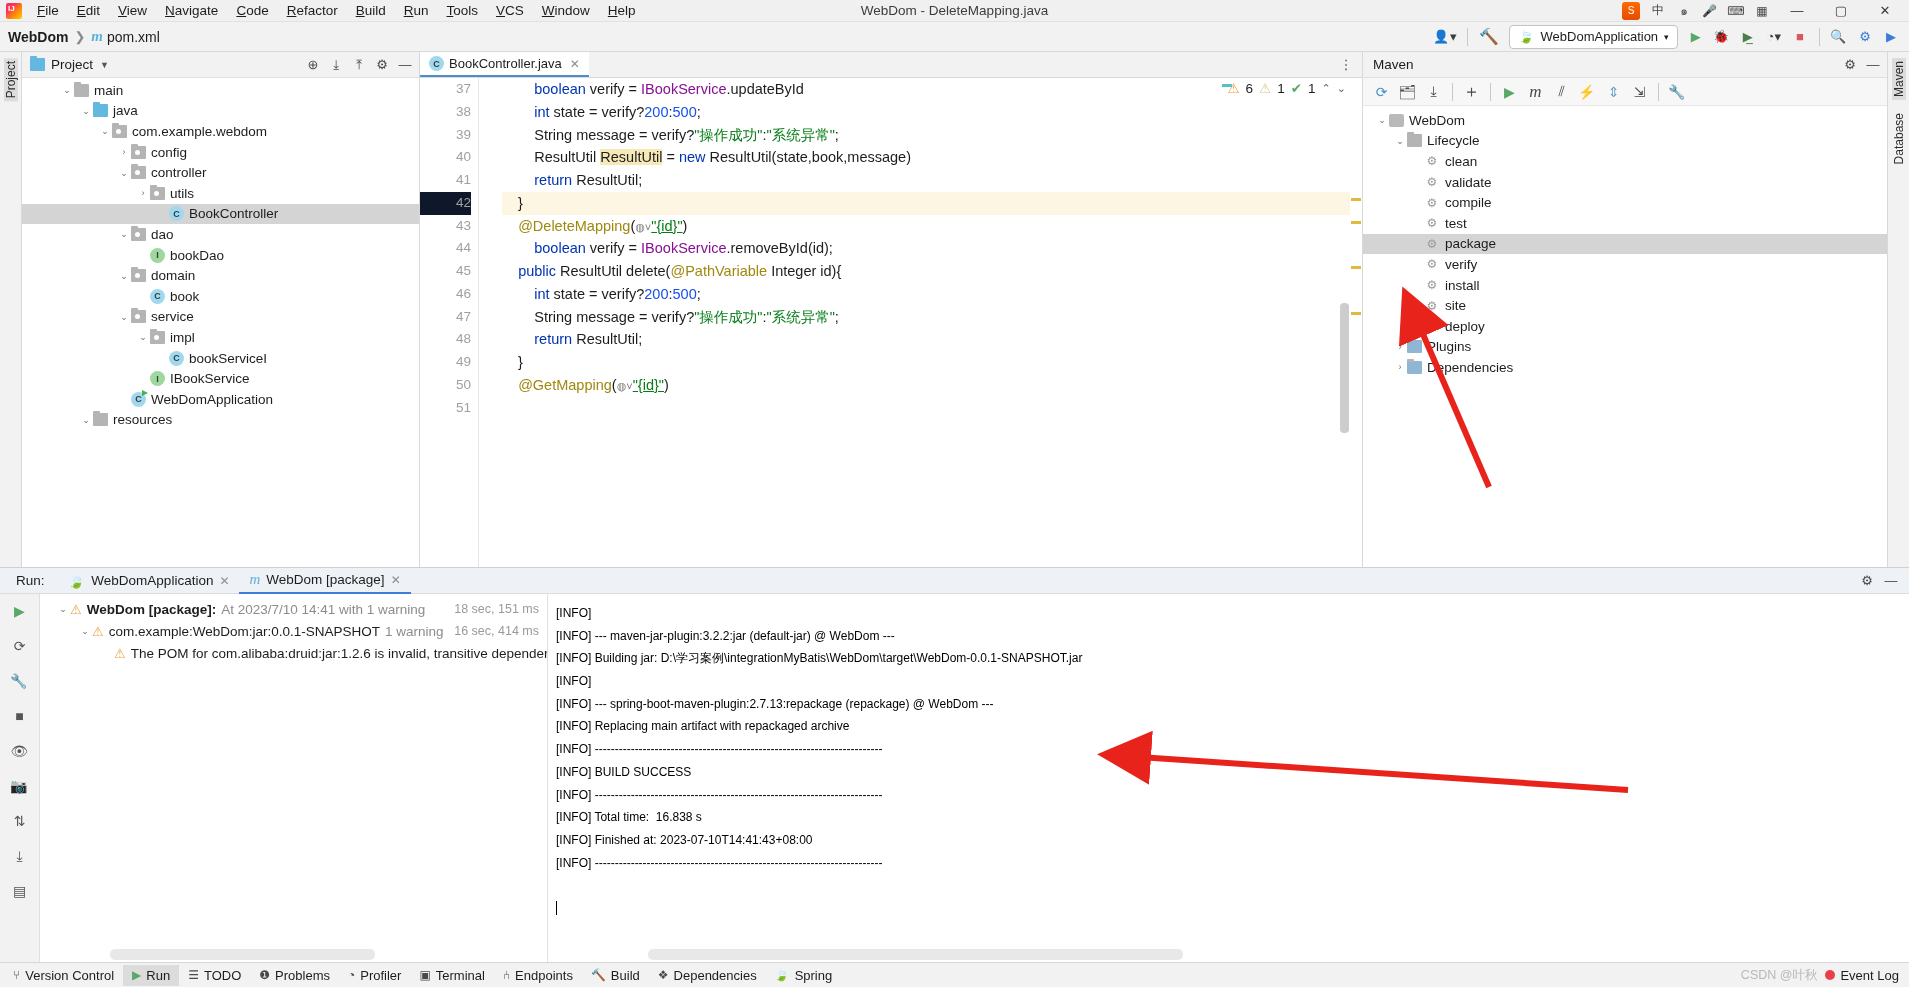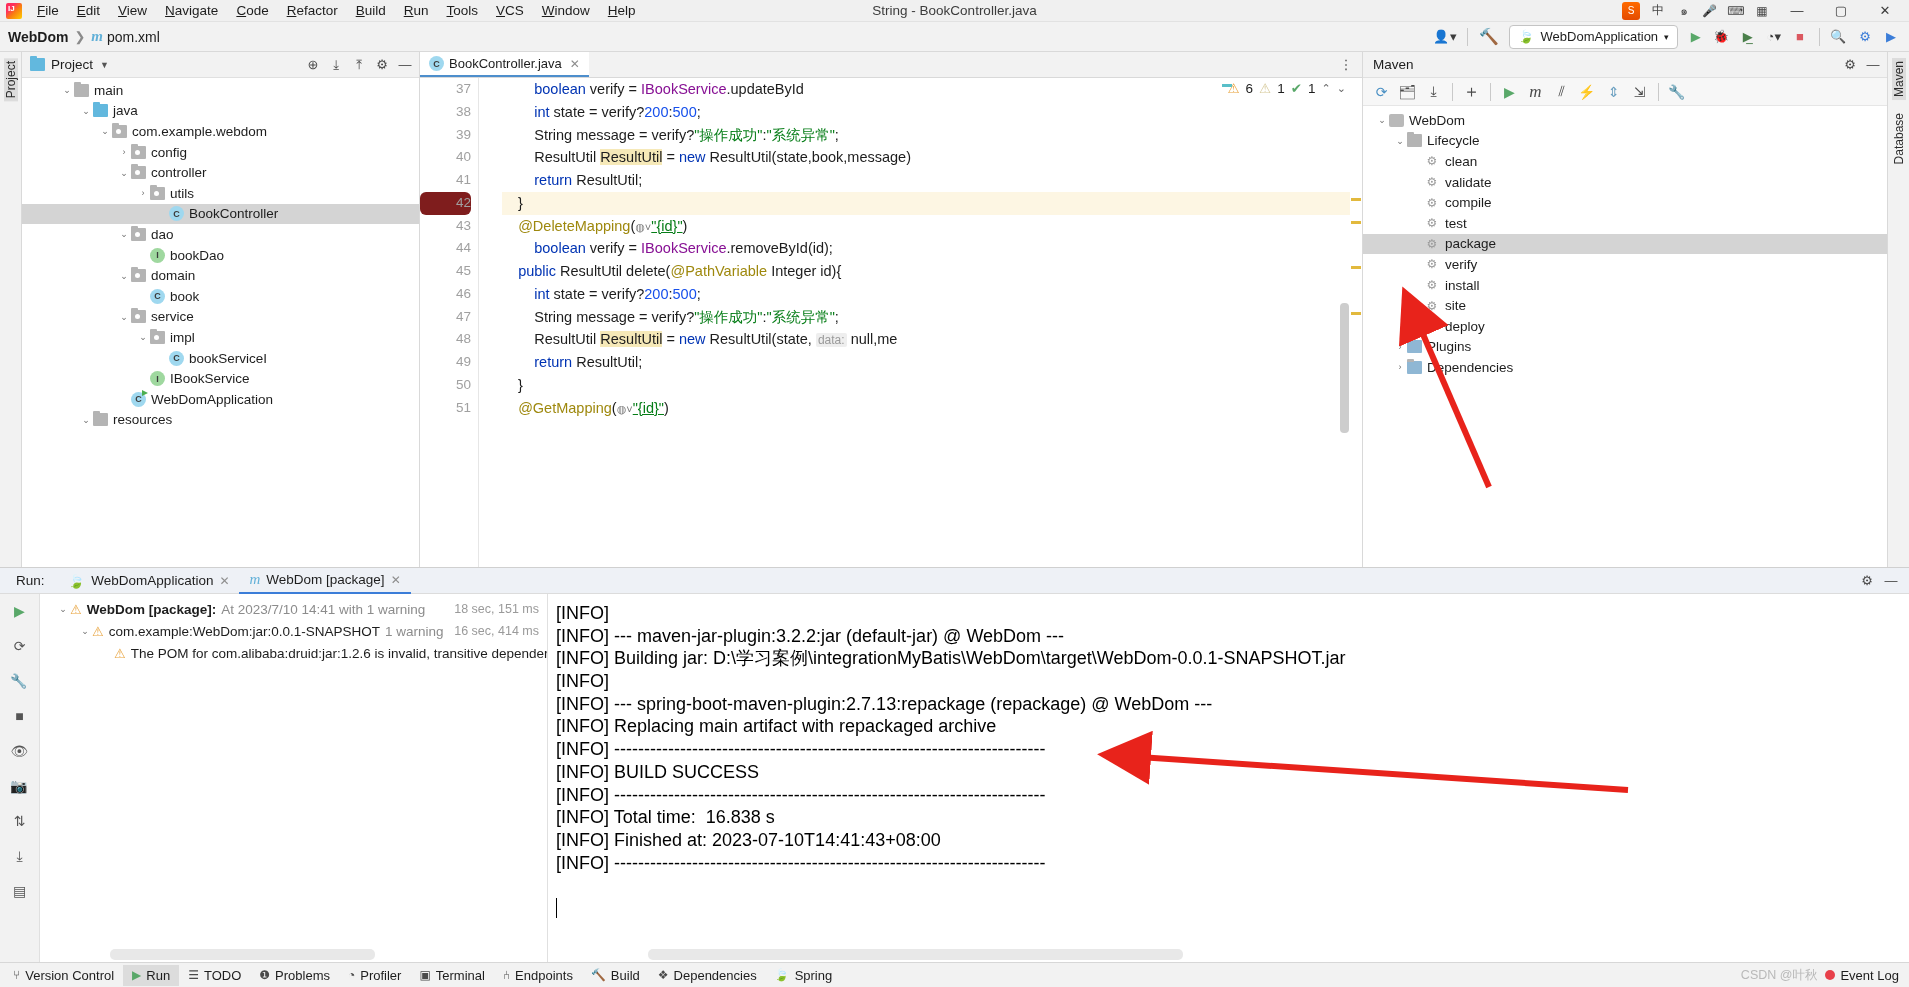--- a/index.html
+++ b/index.html
@@ -102,21 +102,21 @@
   .etab{display:flex;align-items:center;gap:5px;padding:0 9px;font-size:13px;background:#fff;border-bottom:2px solid #4d8ecc;}
   .etab .x{color:#8d8d8d;font-size:12px;margin-left:3px;}
   .tabbar-right{margin-left:auto;display:flex;align-items:center;padding-right:6px;}
   #editor-wrap{flex:1;display:flex;position:relative;overflow:hidden;}
   .gutter{width:58px;flex:none;background:#fff;text-align:right;padding-right:7px;color:#a0a0a0;font-size:13.5px;}
   .gutter2{width:14px;flex:none;border-left:1px solid #e6e6e6;}
   .codearea{flex:1;position:relative;overflow:hidden;}
   .cline{height:22.75px;line-height:22.75px;white-space:pre;font-size:14.5px;}
   .cline.hl{background:#fdf6e3;}
   .gline{height:22.75px;line-height:22.75px;}
-  .gline.hl{background:#7f1d1d;border-radius:6px;}
+  .gline.hl{background:#0f172a;}
   .kw{color:#0033b3;}
   .num{color:#1750eb;}
   .str{color:#067d17;}
   .anno{color:#9e880d;}
   .field{color:#871094;}
   .hlident{background:#f6e9b8;}
   .hint{color:#9a9a9a;background:#eeeeee;border-radius:2px;padding:0 2px;font-size:12px;}
   .rm{position:absolute;right:1px;width:10px;height:3px;background:#e2b93d;}
   .errbar{position:absolute;top:0;right:0;width:12px;height:100%;background:#fff;}
   .scroll-v{position:absolute;right:13px;top:225px;width:9px;height:130px;background:#cdcdcd;border-radius:4px;}
@@ -139,21 +139,21 @@
   .run-head-right{margin-left:auto;display:flex;align-items:center;padding-right:8px;gap:4px;}
   #run-body{flex:1;display:flex;min-height:0;}
   .run-side{width:40px;flex:none;background:#f2f2f2;display:flex;flex-direction:column;align-items:center;padding-top:6px;gap:13px;border-right:1px solid #e0e0e0;}
   .rs-ico{width:24px;height:22px;display:flex;align-items:center;justify-content:center;color:#555;font-size:14px;}
   #run-tree{width:508px;flex:none;border-right:1px solid #e0e0e0;background:#fff;padding-top:4px;font-size:13.5px;overflow:hidden;position:relative;}
   .rnode{display:flex;align-items:center;height:22px;white-space:nowrap;}
   .warn-tri{color:#e8a33d;margin-right:5px;font-size:13px;}
   .dim{color:#8c8c8c;}
   .tm{position:absolute;right:8px;color:#9a9a9a;font-size:12.5px;}
   #console{flex:1;background:#fff;position:relative;overflow:hidden;padding:8px 0 0 8px;}
-  .coline{height:22.7px;line-height:22.7px;white-space:pre;font-size:18px;color:#000;}
+  .coline{height:22.7px;line-height:22.7px;white-space:pre;font-size:12px;color:#000;}
   .coline.blue{color:#2323dc;}
   .hscroll{position:absolute;left:0;bottom:0;height:11px;background:#e8e8e8;border-radius:5px;}
 
   
   #statusbar{height:25px;background:#f2f2f2;border-top:1px solid #d7d7d7;display:flex;align-items:center;padding-left:4px;font-size:13px;}
   .sb-item{display:flex;align-items:center;gap:5px;padding:3px 9px;color:#1d1d1d;}
   .sb-item.active{background:#dcdcdc;}
   .sb-right{margin-left:auto;display:flex;align-items:center;gap:8px;padding-right:10px;}
   .watermark{color:#b9b9b9;font-size:12.5px;}
   .evlog{display:flex;align-items:center;gap:5px;}
@@ -174,21 +174,21 @@
       <div class="menu-item"><u>N</u>avigate</div>
       <div class="menu-item"><u>C</u>ode</div>
       <div class="menu-item"><u>R</u>efactor</div>
       <div class="menu-item"><u>B</u>uild</div>
       <div class="menu-item"><u>R</u>un</div>
       <div class="menu-item"><u>T</u>ools</div>
       <div class="menu-item"><u>V</u>CS</div>
       <div class="menu-item"><u>W</u>indow</div>
       <div class="menu-item"><u>H</u>elp</div>
     </div>
-  <div id="win-title">String - BookController.java</div>
+  <div id="win-title">WebDom - DeleteMapping.java</div>
   <div class="tb-right">
     <div class="sogou">S</div>
     <div class="tray-ico">中</div>
     <div class="tray-ico">๑</div>
     <div class="tray-ico">🎤</div>
     <div class="tray-ico">⌨</div>
     <div class="tray-ico">▦</div>
     <div class="wbtn">—</div>
     <div class="wbtn">▢</div>
     <div class="wbtn close">✕</div>
@@ -387,21 +387,20 @@
             <div class="cline mono"><span>        </span><span class="kw">int</span><span> state = verify?</span><span class="num">200</span><span>:</span><span class="num">500</span><span>;</span></div>
             <div class="cline mono"><span>        String message = verify?</span><span class="str">"操作成功"</span><span>:</span><span class="str">"系统异常"</span><span>;</span></div>
             <div class="cline mono"><span>        ResultUtil </span><span class="hlident">ResultUtil</span><span> = </span><span class="kw">new</span><span> ResultUtil(state,book,message)</span></div>
             <div class="cline mono"><span>        </span><span class="kw">return</span><span> ResultUtil;</span></div>
             <div class="cline mono hl"><span>    }</span></div>
             <div class="cline mono"><span>    </span><span class="anno">@DeleteMapping</span><span>(</span><span style="color:#777;font-size:11px;">◍˅</span><span class="str" style="text-decoration:underline;">"{id}"</span><span>)</span></div>
             <div class="cline mono"><span>        </span><span class="kw">boolean</span><span> verify = </span><span class="field">IBookService</span><span>.removeById(id);</span></div>
             <div class="cline mono"><span>    </span><span class="kw">public</span><span> ResultUtil delete(</span><span class="anno">@PathVariable</span><span> Integer id){</span></div>
             <div class="cline mono"><span>        </span><span class="kw">int</span><span> state = verify?</span><span class="num">200</span><span>:</span><span class="num">500</span><span>;</span></div>
             <div class="cline mono"><span>        String message = verify?</span><span class="str">"操作成功"</span><span>:</span><span class="str">"系统异常"</span><span>;</span></div>
-            <div class="cline mono"><span>        ResultUtil </span><span class="hlident">ResultUtil</span><span> = </span><span class="kw">new</span><span> ResultUtil(state, </span><span class="hint">data:</span><span> null,me</span></div>
             <div class="cline mono"><span>        </span><span class="kw">return</span><span> ResultUtil;</span></div>
             <div class="cline mono"><span>    }</span></div>
             <div class="cline mono"><span>    </span><span class="anno">@GetMapping</span><span>(</span><span style="color:#777;font-size:11px;">◍˅</span><span class="str" style="text-decoration:underline;">"{id}"</span><span>)</span></div>
           </div>
 
         <div style="position:absolute;right:16px;top:2px;display:flex;align-items:center;gap:6px;font-size:13.5px;background:#fff;padding-left:6px;">
           <span style="color:#e8a33d;">⚠</span>
           <span>6</span>
           <span style="color:#d6c99a;">⚠</span>
           <span>1</span>

